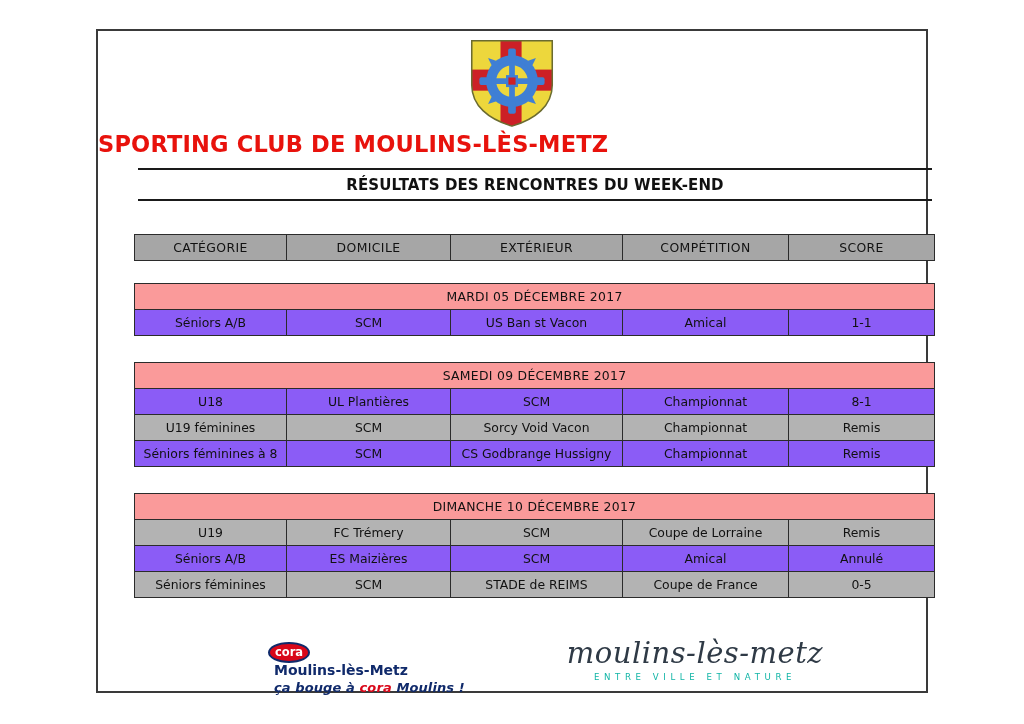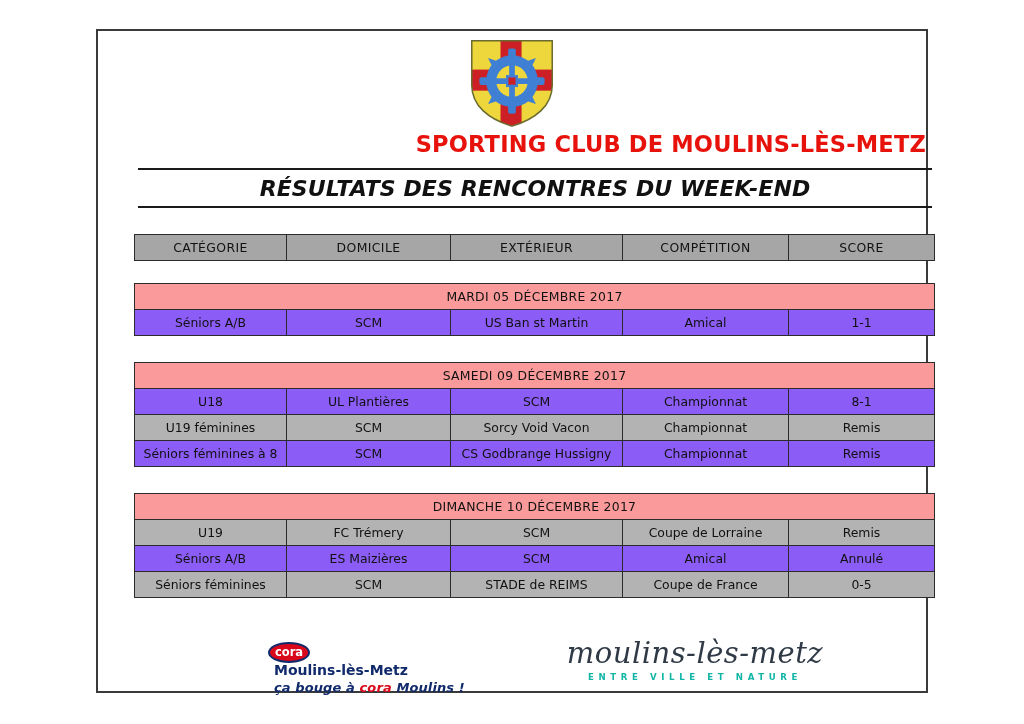--- a/index.html
+++ b/index.html
@@ -39,21 +39,21 @@
     height: 92px;
     display: block;
   }
 
   
   .club-title {
     position: absolute;
     left: 0;
     top: 100px;
     width: 100%;
-    text-align: right;
+    text-align: left;
     color: #e8120c;
     font-family: "DejaVu Sans", sans-serif;
     font-weight: bold;
     font-size: 22.5px;
     letter-spacing: 0.2px;
   }
 
   .rules-band {
     position: absolute;
     left: 40px;
@@ -61,25 +61,24 @@
     width: 794px;
   }
   .rule {
     height: 0;
     border-top: 2.5px solid #1a1a1a;
   }
   .subtitle {
     text-align: center;
     font-family: "DejaVu Sans", sans-serif;
     font-weight: bold;
-    font-size: 22px;
+    font-size: 15px;
     color: #111111;
     padding: 6px 0 5px 0;
     letter-spacing: 0.1px;
-    font-style: italic;
   }
 
   
   .results-area {
     position: absolute;
     left: 36px;
     top: 203px;
     width: 800px;
   }
   table.rt {
@@ -186,21 +185,21 @@
     font-family: "DejaVu Serif", serif;
     font-style: italic;
     font-size: 29px;
     color: #2f3a46;
     letter-spacing: 0.5px;
     line-height: 32px;
   }
   .mlm-sub {
     color: #11b5a6;
     font-family: "DejaVu Sans", sans-serif;
-    font-weight: bold;
+    font-weight: normal;
     font-size: 8.6px;
     letter-spacing: 4.6px;
     margin-top: 3px;
   }
 </style>
 </head>
 <body>
 
 <div class="page-sheet">
 
@@ -276,21 +275,21 @@
           <col class="col-comp">
           <col class="col-score">
       </colgroup>
       <tbody>
         <tr>
           <td class="date-cell" colspan="5">MARDI 05 DÉCEMBRE 2017</td>
         </tr>
         <tr>
           <td class="row-light">Séniors A/B</td>
           <td class="row-light">SCM</td>
-          <td class="row-light">US Ban st Martin</td>
+          <td class="row-light">US Ban st Vacon</td>
           <td class="row-light">Amical</td>
           <td class="row-light">1-1</td>
         </tr>
       </tbody>
     </table>
 
     <div class="gap-block"></div>
 
     <table class="rt">
       <colgroup>

